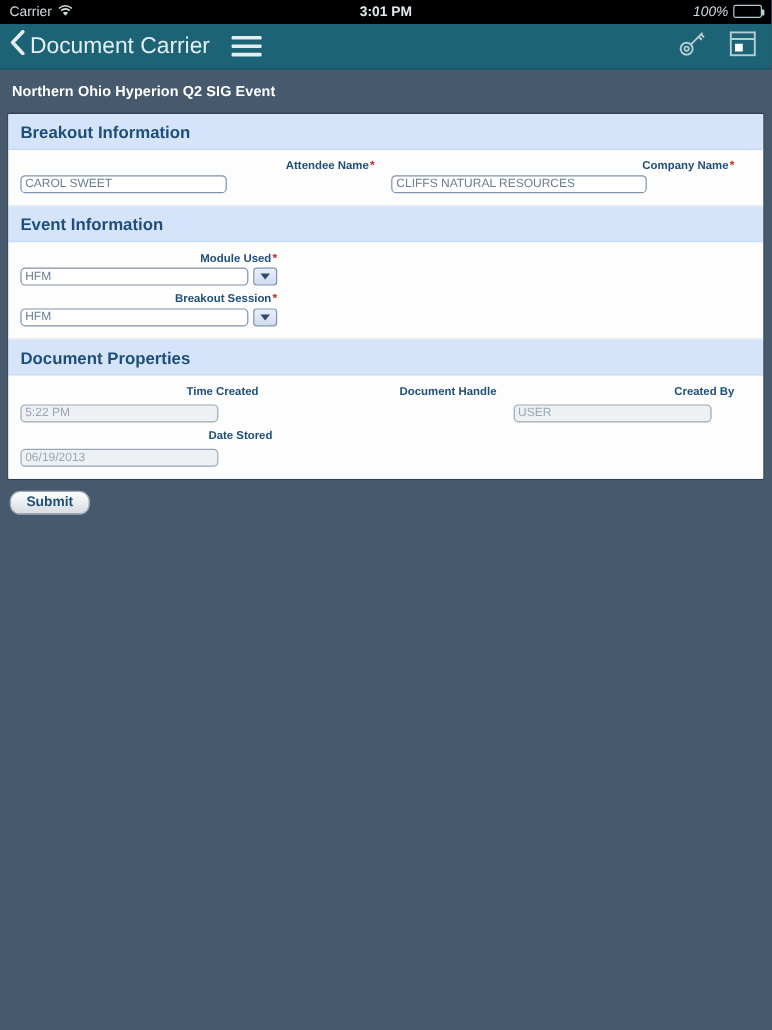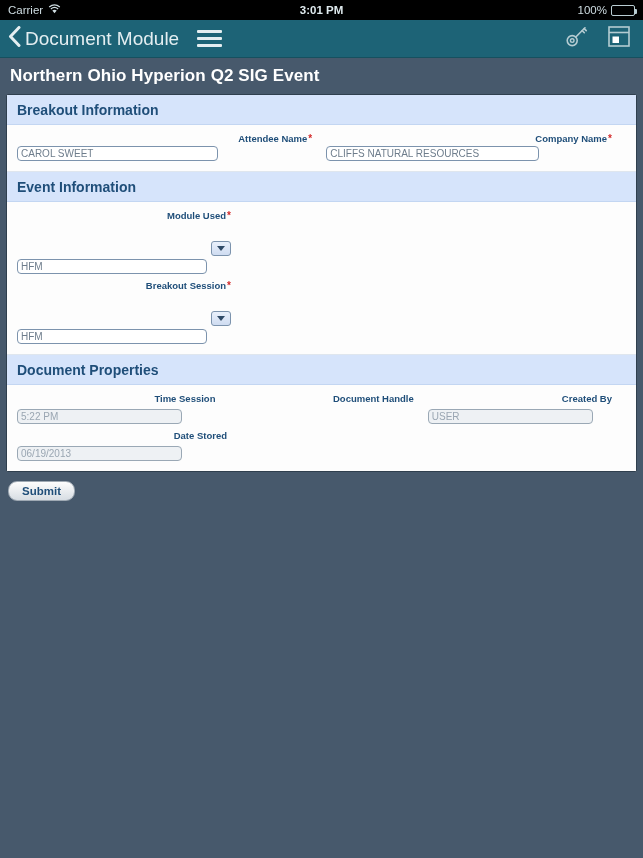--- a/index.html
+++ b/index.html
@@ -22,22 +22,23 @@
     font-size: 11.5px;
     position: relative;
   }
   .status-left { display: flex; align-items: center; gap: 5px; }
   .status-center {
     position: absolute; left: 0; right: 0;
     text-align: center; font-weight: bold;
     color: #dfeaee; font-size: 11.5px;
   }
   .status-right {
-    margin-left: auto; display: flex; align-items: flex-end; gap: 4px;
+    margin-left: auto; display: flex; align-items: flex-start; gap: 4px;
     z-index: 2;
+    font-style: italic;
   }
   .wifi-icon { display: block; }
   .battery {
     width: 24px; height: 11px;
     border: 1px solid #b9ccd2; border-radius: 2px;
     position: relative; padding: 1px;
   }
   .battery::after {
     content: ""; position: absolute; right: -3px; top: 3px;
     width: 2px; height: 5px; background: #b9ccd2; border-radius: 0 1px 1px 0;
@@ -68,21 +69,21 @@
   .nav-icon { margin-left: 18px; cursor: pointer; display: block; }
 
   
   .page-title-bar {
     height: 36px;
     background: #47596c;
     display: flex; align-items: center;
     padding: 0 10px;
   }
   .page-title {
-    color: #ffffff; font-size: 17px; font-weight: bold;
+    color: #ffffff; font-size: 12px; font-weight: bold;
     letter-spacing: .1px;
   }
 
   
   .form-card {
     margin: 0 6px;
     background: #fdfdfd;
     border: 1px solid #2f3f4e;
     border-radius: 2px;
   }
@@ -128,23 +129,23 @@
     padding: 0 3px;
     line-height: 13px;
     outline: none;
   }
   .text-input.disabled {
     background: #eef1f4;
     border-color: #9aa8b5;
     color: #9aa6b2;
   }
 
-  .w-attendee { width: 201px; }
+  .w-attendee { width: 172px; }
   .w-company  { width: 213px; }
-  .w-select   { width: 190px; margin-top: 36px; }
+  .w-select   { width: 190px; }
   .w-prop     { width: 165px; }
 
   .dropdown-btn {
     width: 20px; height: 15px;
     border: 1px solid #7c93ad;
     border-radius: 3px;
     background: linear-gradient(#e9f0fb, #cfdcf1);
     display: flex; align-items: center; justify-content: center;
     cursor: pointer;
   }
@@ -198,21 +199,21 @@
   </div>
 </div>
 
 <div class="nav-bar">
   <div class="back-btn">
     <span class="chevron-left">
       <svg width="13" height="21" viewBox="0 0 13 21">
         <path d="M11 1.5 L2.5 10.5 L11 19.5" stroke="#e4eef1" stroke-width="3" fill="none" stroke-linecap="round" stroke-linejoin="round"></path>
       </svg>
     </span>
-    <span>Document Module</span>
+    <span>Document Carrier</span>
   </div>
   <div class="hamburger">
     <span></span>
     <span></span>
     <span></span>
   </div>
   <div class="nav-spacer"></div>
   <span class="nav-icon">
     <svg width="25" height="25" viewBox="0 0 25 25">
       <circle cx="8.2" cy="16.6" r="5.0" stroke="#b5ccd2" stroke-width="1.6" fill="none"></circle>
@@ -288,21 +289,21 @@
           </div>
         </div>
       </div>
     </div>
   </div>
 
   <div class="section-header">Document Properties</div>
   <div class="section-body last">
     <div class="field-row">
       <div class="field col-prop-1">
-        <div class="field-label">Time Session</div>
+        <div class="field-label">Time Created</div>
         <input class="text-input w-prop disabled" type="text" readonly="" value="5:22 PM" style="">
       </div>
       <div class="field col-prop-2">
         <div class="field-label">Document Handle</div>
       </div>
       <div class="field col-prop-3">
         <div class="field-label">Created By</div>
         <input class="text-input w-prop disabled" type="text" readonly="" value="USER" style="">
       </div>
     </div>

